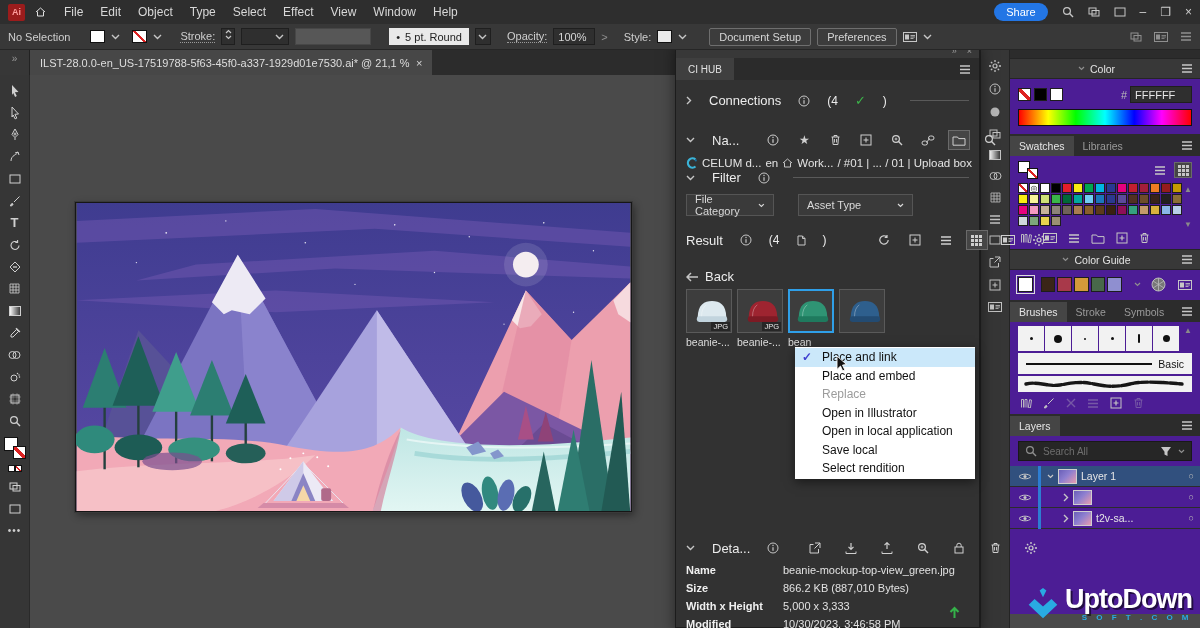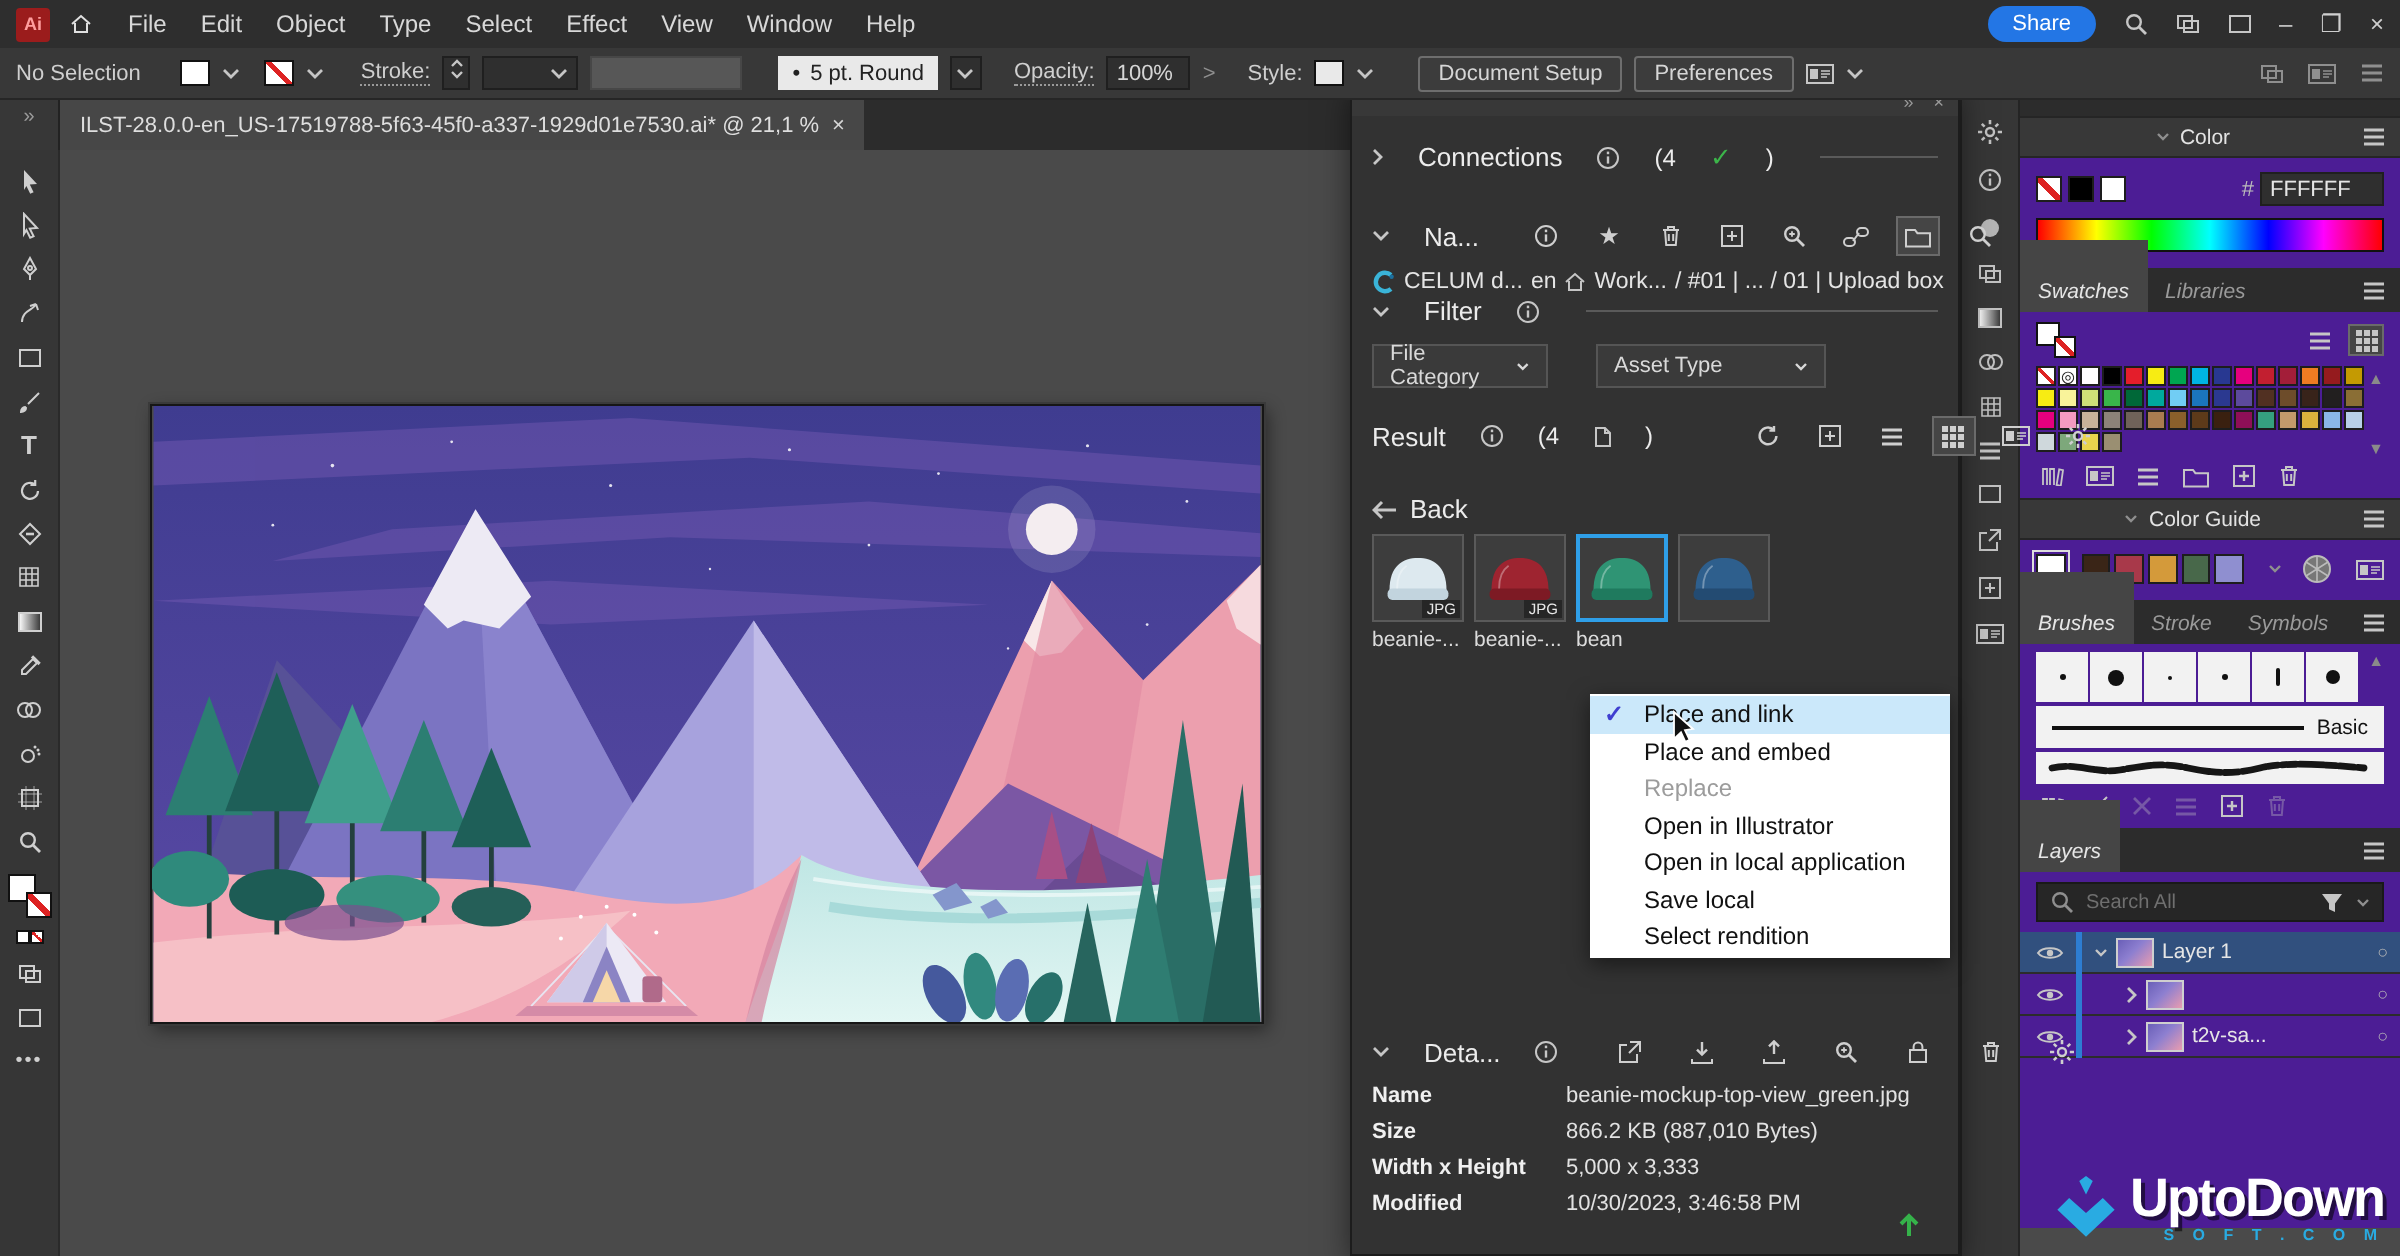--- a/index.html
+++ b/index.html
@@ -65,21 +65,21 @@
   #cihub-body { padding:0 10px; position:relative; height:549px; }
   .sec-head { font-size:13px; color:#ececec; display:flex; align-items:center; gap:17px; }
   .sec-rule { flex:1; height:1px; background:#5a5a5a; margin-left:6px; }
   .green { color:#3cb54a; }
   .iconbtn { width:22px; height:20px; display:flex; align-items:center; justify-content:center; color:#cfcfcf; }
   .iconbtn.active { background:#454545; border:1px solid #6a6a6a; }
   .dd { background:#3a3a3a; border:1px solid #555; height:22px; display:flex; align-items:center;
     justify-content:space-between; padding:0 8px; color:#d9d9d9; font-size:11px; }
   #crumb { font-size:11.5px; color:#e4e4e4; display:flex; align-items:center; gap:4px; white-space:nowrap; }
   .thumb { width:46px; height:44px; background:#3d3d3d; border:1px solid #5a5a5a; position:relative;
-    display:flex; align-items:center; justify-content:center; }
+    display:flex; align-items:center; justify-content:flex-end; }
   .thumb.selected { border:2px solid #2f9fe8; }
   .thumb .badge { position:absolute; right:1px; bottom:1px; background:rgba(35,35,35,.9); color:#e8e8e8; font-size:7.5px; padding:0 2px; }
   .thumb-label { font-size:10.5px; color:#dcdcdc; margin-top:3px; width:48px; overflow:hidden; white-space:nowrap; }
   #details { position:absolute; left:10px; right:6px; bottom:12px; }
   .det-row { display:flex; font-size:11px; margin-top:6px; }
   .det-label { width:97px; font-weight:bold; color:#f0f0f0; }
   .det-value { color:#e2e2e2; }
 
   
   #ctxmenu { position:absolute; left:795px; top:347px; width:180px; background:#fff; z-index:60;
@@ -97,21 +97,21 @@
     align-items:center; padding-top:10px; gap:9px; z-index:8; }
   .strip-ic { color:#c2c2c2; }
 
   
   #dock { position:absolute; left:1010px; top:50px; width:190px; bottom:14px; background:#4c1d95; z-index:8; }
   .panel-head { height:21px; background:#383838; border-top:1px solid #252525; border-bottom:1px solid #252525;
     display:flex; align-items:center; padding:0 7px; gap:5px; }
   .panel-tab { font-size:10.5px; color:#e3e3e3; }
   .panel-head .icn { margin-left:auto; }
   .tabbed-head { height:22px; background:#2c2c2c; display:flex; align-items:flex-end; }
-  .tabbed-head .ptab { padding:20px 9px 4px; font-size:10.5px; color:#9a9a9a;font-style:italic; }
+  .tabbed-head .ptab { padding:4px 9px 4px; font-size:10.5px; color:#9a9a9a; }
   .ptab.on { background:#454545; color:#e6e6e6; }
   .tabbed-head .icn { margin-left:auto; margin-right:7px; align-self:center; }
   #spectrum { height:17px; margin:6px 8px 8px; border:1px solid #111;
     background:linear-gradient(90deg,#f00,#ff0 17%,#0f0 33%,#0ff 50%,#00f 67%,#f0f 83%,#f00); }
   .sw { width:10px; height:10px; border:1px solid #1d1d1d; }
   #swgrid { display:flex; flex-direction:column; gap:1px; margin:4px 0 4px 8px; width:164px; }
   #swgrid .r { display:flex; gap:1px; }
   .panel-ic-row { display:flex; align-items:center; gap:11px; padding:2px 10px 5px; }
   #layers-search { margin:5px 8px; height:20px; background:#262626; border:1px solid #191919;
     display:flex; align-items:center; gap:6px; padding:0 6px; color:#6f6f6f; }
@@ -505,20 +505,28 @@
       </g>
     </svg>
   </div>
 </div>
 
 <div id="cihub">
   <div id="cihub-titlebar">
     <span>»</span>
     <span>×</span>
   </div>
+  <div id="cihub-tabs">
+    <div id="cihub-tab">CI HUB</div>
+    <span class="icn">
+        <svg viewBox="0 0 12 9" width="12" height="9" fill="none" stroke="currentColor" stroke-width="1">
+          <path d="M1 1h10M1 4.5h10M1 8h10" stroke-width="1.5"></path>
+        </svg>
+      </span>
+  </div>
   <div id="cihub-body">
     <div class="sec-head" style="margin-top:13px">
       <span class="icn">
           <svg viewBox="0 0 6 9" width="6" height="9" fill="none" stroke="currentColor" stroke-width="1">
             <path d="M1 1l3.5 3.5L1 8" stroke-width="1.4"></path>
           </svg>
         </span>
       <span>Connections</span>
       <span class="icn">
           <svg viewBox="0 0 12 12" width="12" height="12" fill="none" stroke="currentColor" stroke-width="1">

